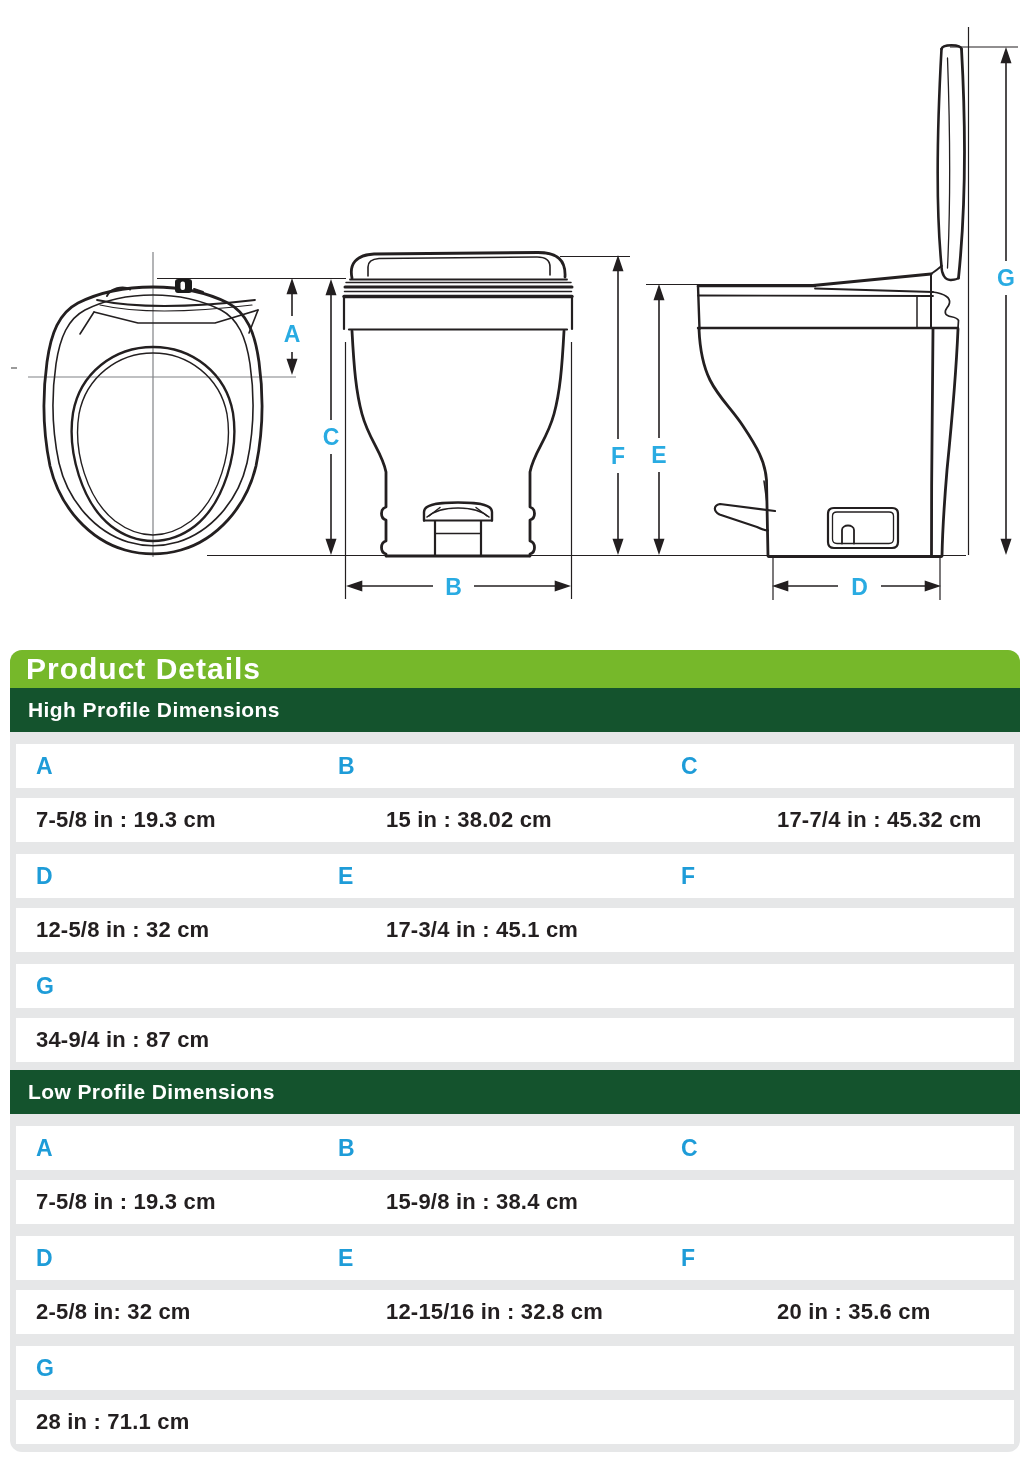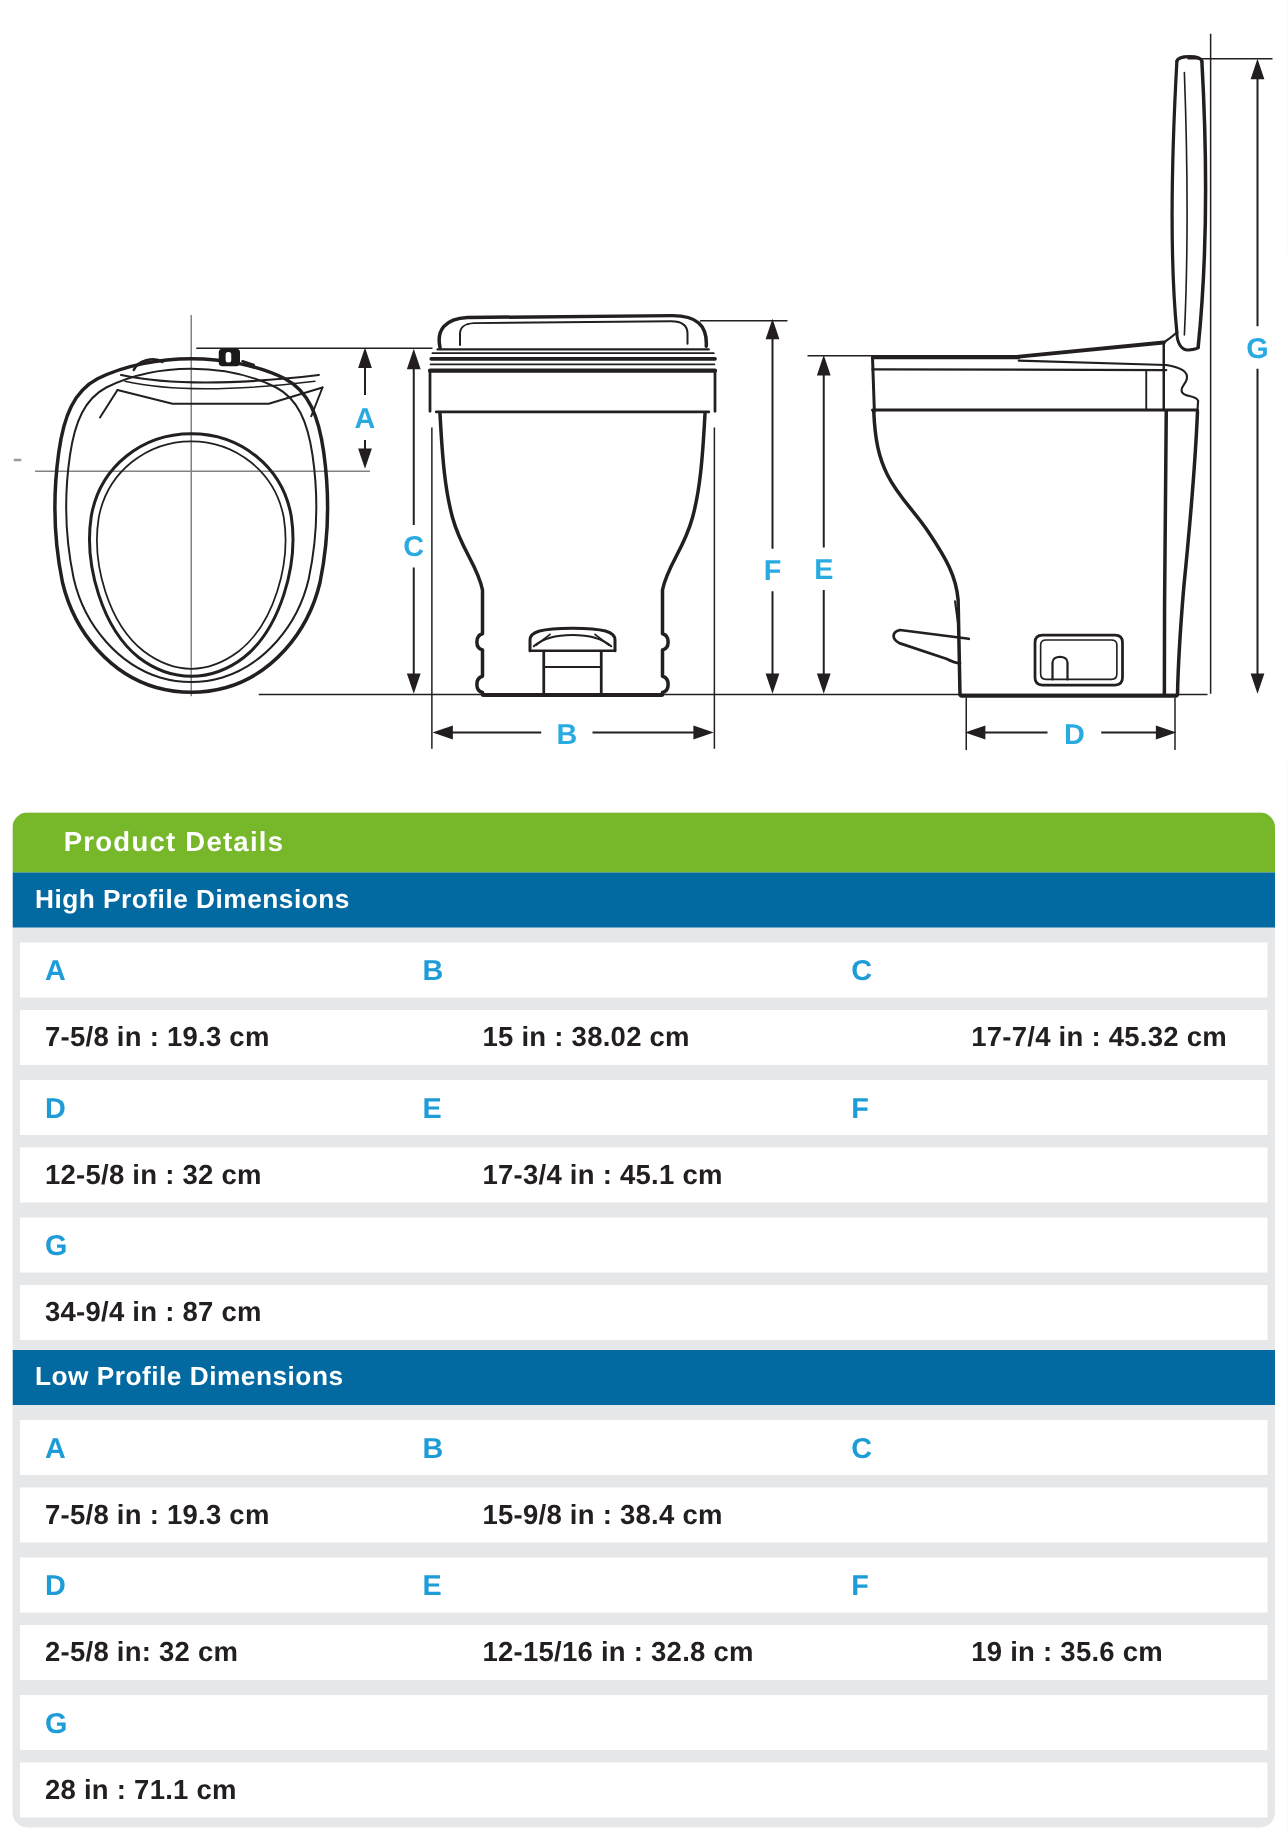--- a/index.html
+++ b/index.html
@@ -4,23 +4,23 @@
 <style>
   html,body{margin:0;padding:0;background:#fff;}
   .stage{
     position:relative;width:1030px;height:1468px;background:#ffffff;
     font-family:"Liberation Sans", sans-serif;overflow:hidden;
   }
   .diagram-area{position:absolute;left:0;top:0;width:1030px;height:648px;}
   .dimtext{font-family:"Liberation Sans", sans-serif;font-size:23px;font-weight:bold;fill:#29ABE2;text-anchor:middle;}
   
   .panel{position:absolute;left:10px;top:650px;width:1010px;background:#E6E7E8;border-radius:12px;overflow:hidden;}
-  .panel-title{height:48px;background:#76B82A;display:flex;align-items:center;padding-left:41px;
-    color:#fff;font-size:22px;font-weight:bold;letter-spacing:1px;}
-  .section-bar{height:44px;background:#0369a1;display:flex;align-items:center;padding-left:18px;
+  .panel-title{height:38px;background:#76B82A;display:flex;align-items:center;padding-left:16px;
+    color:#fff;font-size:30px;font-weight:bold;letter-spacing:1px;}
+  .section-bar{height:44px;background:#14532d;display:flex;align-items:center;padding-left:18px;
     color:#fff;font-size:21px;font-weight:bold;letter-spacing:.4px;}
   .rows{padding:0 6px 8px 6px;}
   .row{background:#fff;height:44px;display:grid;grid-template-columns:302px 343px 1fr;align-items:center;}
   .row.labels{margin-top:12px;}
   .row.values{margin-top:10px;gap:48px;}
   .cell{padding-left:20px;white-space:nowrap;}
   .labels .cell{color:#1E9CD8;font-weight:bold;font-size:23px;}
   .values .cell{color:#231F20;font-weight:bold;font-size:22px;letter-spacing:.2px;}
 </style>
 </head>
@@ -210,21 +210,21 @@
         <div class="cell">15-9/8 in : 38.4 cm</div>
       </div>
       <div class="row labels">
         <div class="cell">D</div>
         <div class="cell">E</div>
         <div class="cell">F</div>
       </div>
       <div class="row values">
         <div class="cell">2-5/8 in: 32 cm</div>
         <div class="cell">12-15/16 in : 32.8 cm</div>
-        <div class="cell">19 in : 35.6 cm</div>
+        <div class="cell">20 in : 35.6 cm</div>
       </div>
       <div class="row labels">
         <div class="cell">G</div>
       </div>
       <div class="row values">
         <div class="cell">28 in : 71.1 cm</div>
       </div>
     </div>
   </div>
 

